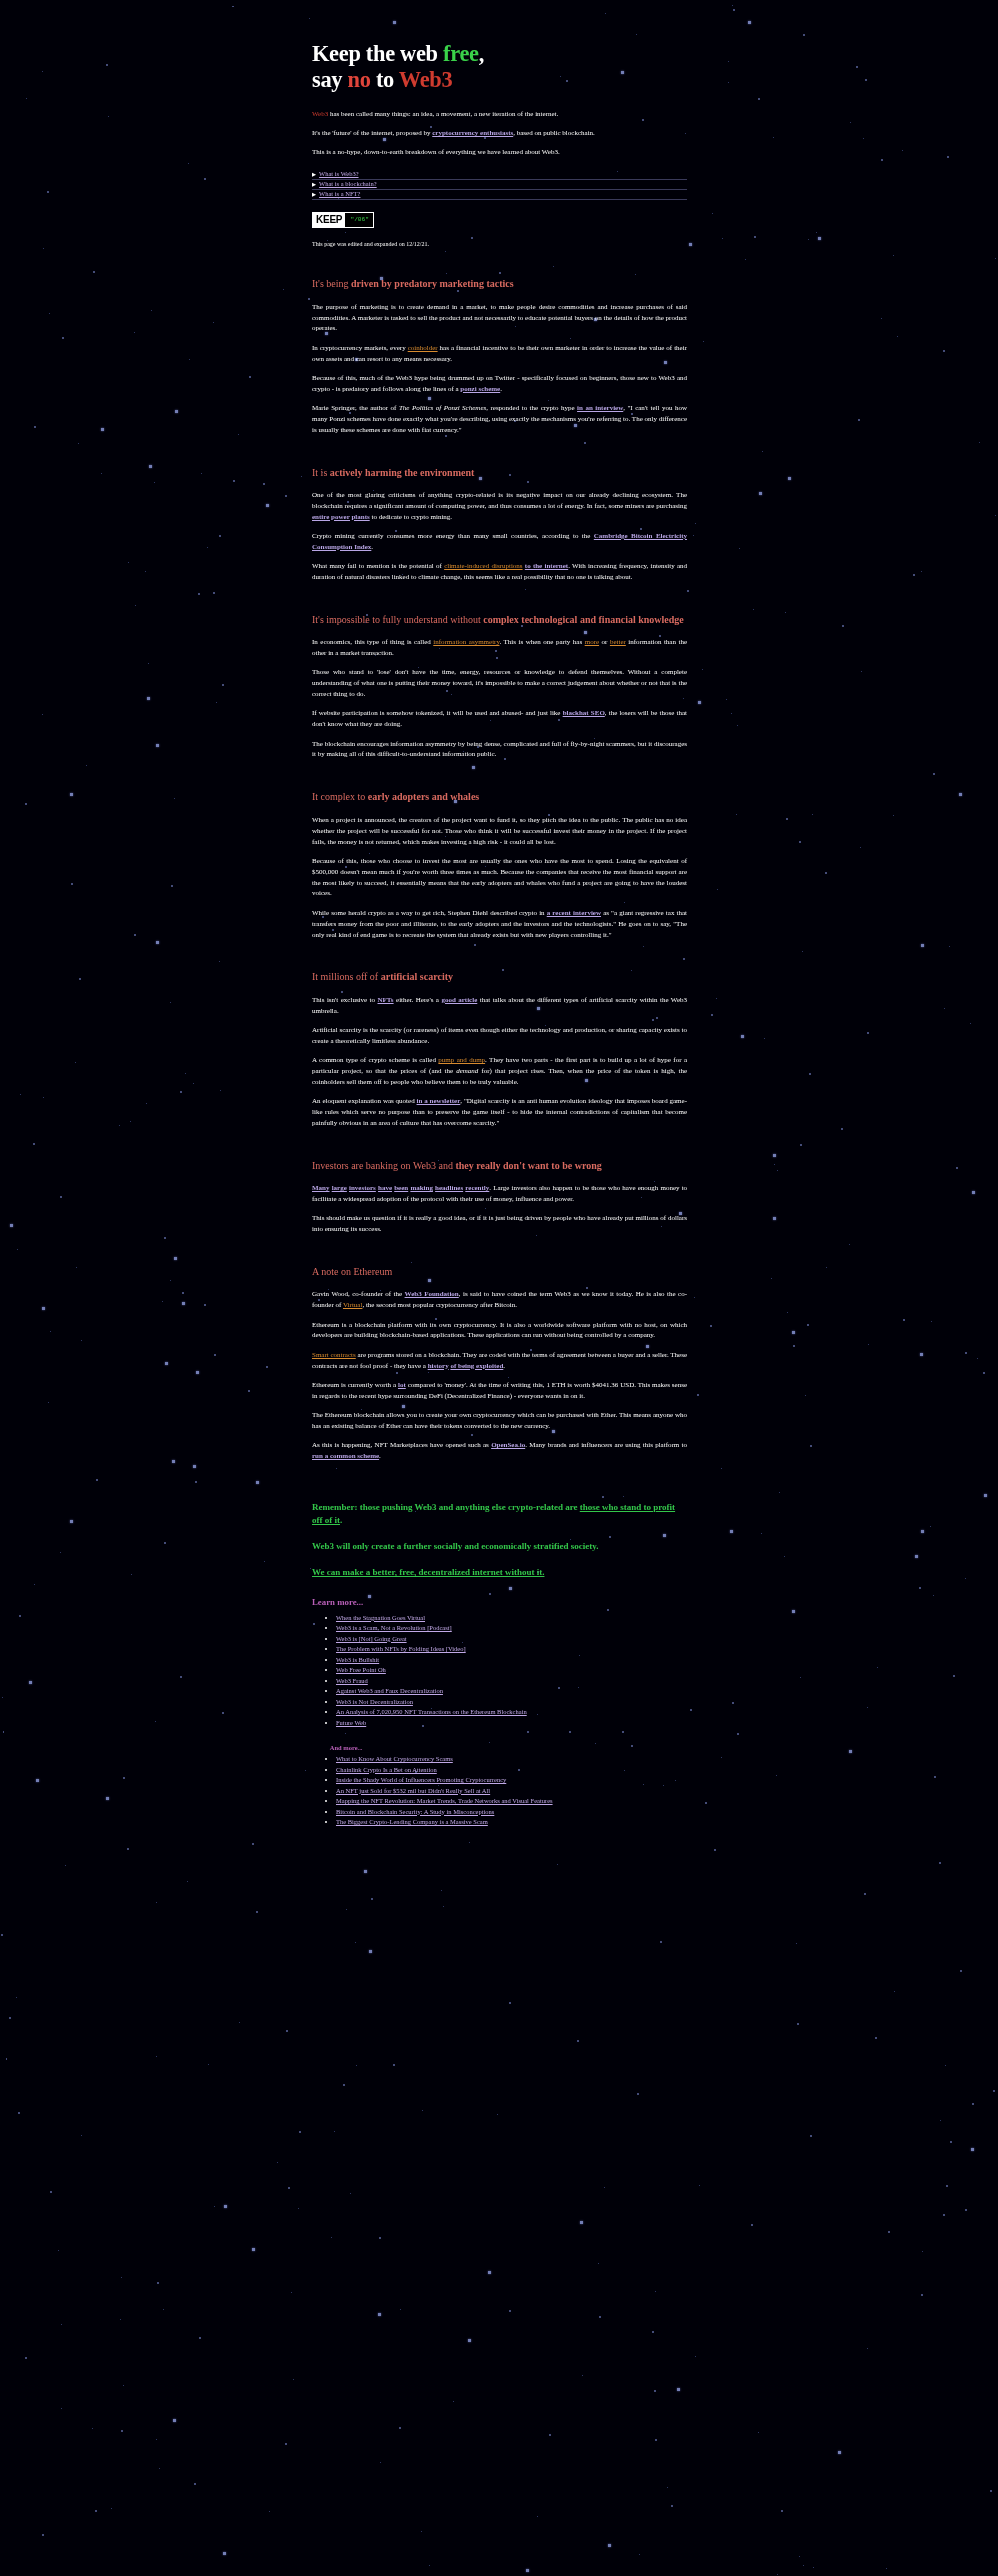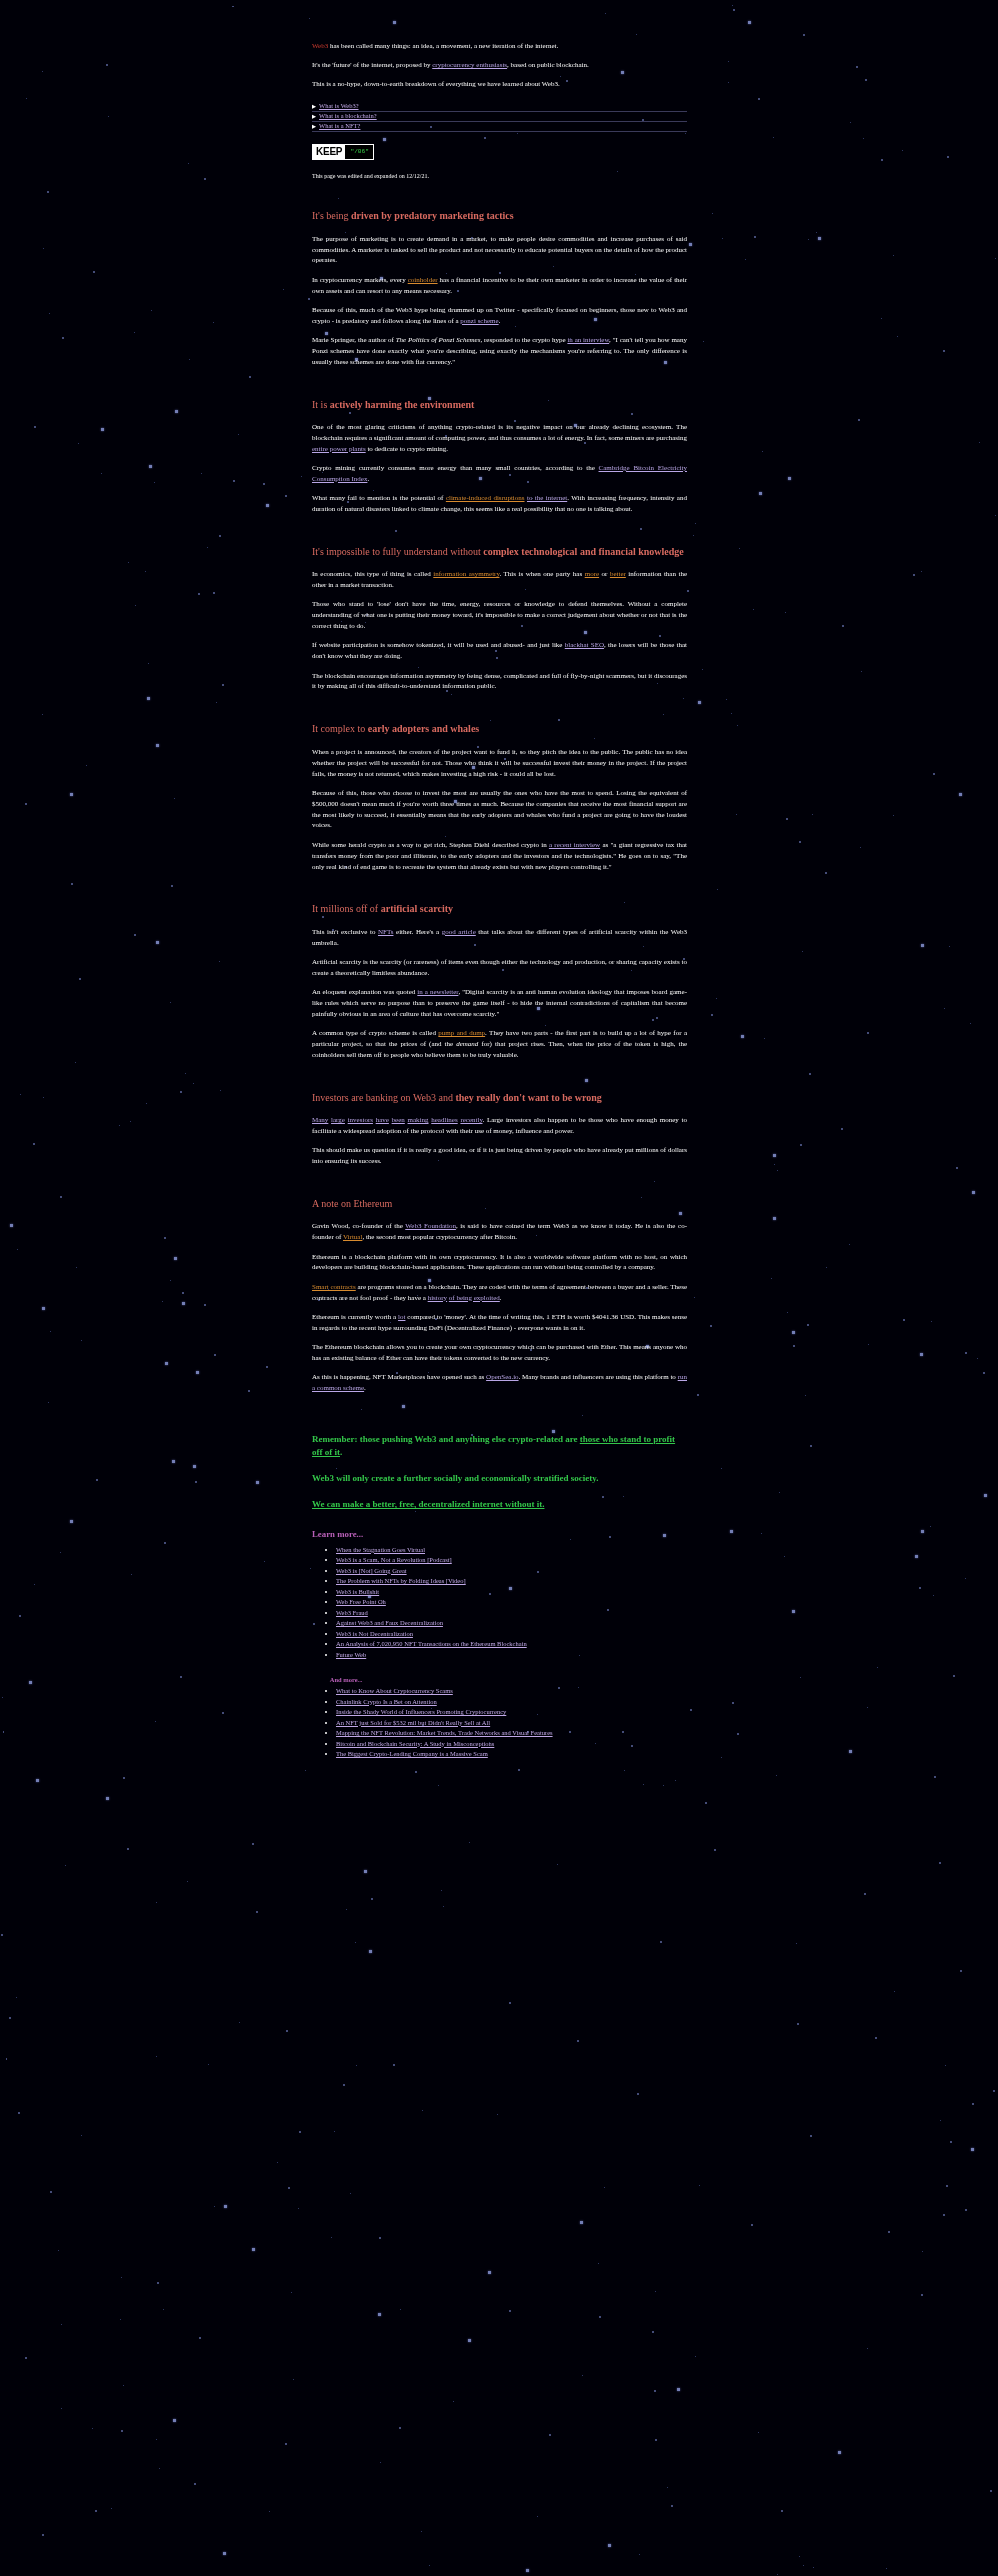--- a/index.html
+++ b/index.html
@@ -72,21 +72,21 @@
   p {
     font-size: 7px;
     line-height: 1.56;
     text-align: justify;
     margin: 0 0 8.3px 0;
   }
   a {
     color: #c9b5e8;
     text-decoration: underline;
   }
-  a.lav { color: #b9a6e6; }
+  a.lav { color: #b9a6e6; font-weight: bold; }
   a.orange { color: #d88b2f; }
 
   .toc {
     margin: 11.4px 0 6.2px 0;
   }
   .toc-row {
     border-bottom: 0.5px solid #3a3a5a;
     padding: 0.5px 0 1.6px 0;
     font-size: 6.5px;
   }
@@ -692,20 +692,24 @@
     <div class="star c" style="left:26px;top:98px"></div>
     <div class="star c" style="left:61px;top:2408px"></div>
     <div class="star" style="left:856px;top:66px"></div>
     <div class="star" style="left:950px;top:2141px"></div>
     <div class="star b" style="left:10px;top:1224px"></div>
     <div class="star c" style="left:42px;top:71px"></div>
   </div>
 
 <div class="page">
 
+  <h1 class="title">
+    <span>Keep the web </span><span class="green">free</span><span>,</span><br>
+    <span>say </span><span class="red">no</span><span> to </span><span class="web3red">Web3</span>
+  </h1>
 
   <p class="intro">
     <span class="web3red">Web3</span><span> has been called many things: an idea, a movement, a new iteration of the internet.</span>
   </p>
 
   <p class="intro">
     <span>It's the 'future' of the internet, proposed by </span><a href="#" class="lav">cryptocurrency enthusiasts</a><span>, based on public blockchain.</span>
   </p>
 
   <p class="intro">This is a no-hype, down-to-earth breakdown of everything we have learned about Web3.</p>
@@ -755,22 +759,22 @@
     <p>When a project is announced, the creators of the project want to fund it, so they pitch the idea to the public. The public has no idea whether the project will be successful for not. Those who think it will be successful invest their money in the project. If the project fails, the money is not returned, which makes investing a high risk - it could all be lost.</p>
     <p>Because of this, those who choose to invest the most are usually the ones who have the most to spend. Losing the equivalent of $500,000 doesn't mean much if you're worth three times as much. Because the companies that receive the most financial support are the most likely to succeed, it essentially means that the early adopters and whales who fund a project are going to have the loudest voices.</p>
     <p>While some herald crypto as a way to get rich, Stephen Diehl described crypto in <a href="#" class="lav">a recent interview</a> as "a giant regressive tax that transfers money from the poor and illiterate, to the early adopters and the investors and the technologists." He goes on to say, "The only real kind of end game is to recreate the system that already exists but with new players controlling it."</p>
   </div>
 
   
   <div class="sec">
     <h2 class="section"><span>It millions off of </span><span class="b">artificial scarcity</span></h2>
     <p>This isn't exclusive to <a href="#" class="lav">NFTs</a> either. Here's a <a href="#" class="lav">good article</a> that talks about the different types of artificial scarcity within the Web3 umbrella.</p>
     <p>Artificial scarcity is the scarcity (or rareness) of items even though either the technology and production, or sharing capacity exists to create a theoretically limitless abundance.</p>
+    <p>A common type of crypto scheme is called <a href="#" class="orange">pump and dump</a>. They have two parts - the first part is to build up a lot of hype for a particular project, so that the prices of (and the <i>demand</i> for) that project rises. Then, when the price of the token is high, the coinholders sell them off to people who believe them to be truly valuable.</p>
     <p>An eloquent explanation was quoted <a href="#" class="lav">in a newsletter</a>, "Digital scarcity is an anti human evolution ideology that imposes board game-like rules which serve no purpose than to preserve the game itself - to hide the internal contradictions of capitalism that become painfully obvious in an area of culture that has overcome scarcity."</p>
-    <p>A common type of crypto scheme is called <a href="#" class="orange">pump and dump</a>. They have two parts - the first part is to build up a lot of hype for a particular project, so that the prices of (and the <i>demand</i> for) that project rises. Then, when the price of the token is high, the coinholders sell them off to people who believe them to be truly valuable.</p>
   </div>
 
   
   <div class="sec">
     <h2 class="section"><span>Investors are banking on Web3 and </span><span class="b">they really don't want to be wrong</span></h2>
     <p><a href="#" class="lav">Many</a> <a href="#" class="lav">large</a> <a href="#" class="lav">investors</a> <a href="#" class="lav">have</a> <a href="#" class="lav">been</a> <a href="#" class="lav">making</a> <a href="#" class="lav">headlines</a> <a href="#" class="lav">recently</a>. Large investors also happen to be those who have enough money to facilitate a widespread adoption of the protocol with their use of money, influence and power.</p>
     <p>This should make us question if it is really a good idea, or if it is just being driven by people who have already put millions of dollars into ensuring its success.</p>
   </div>
 
   

